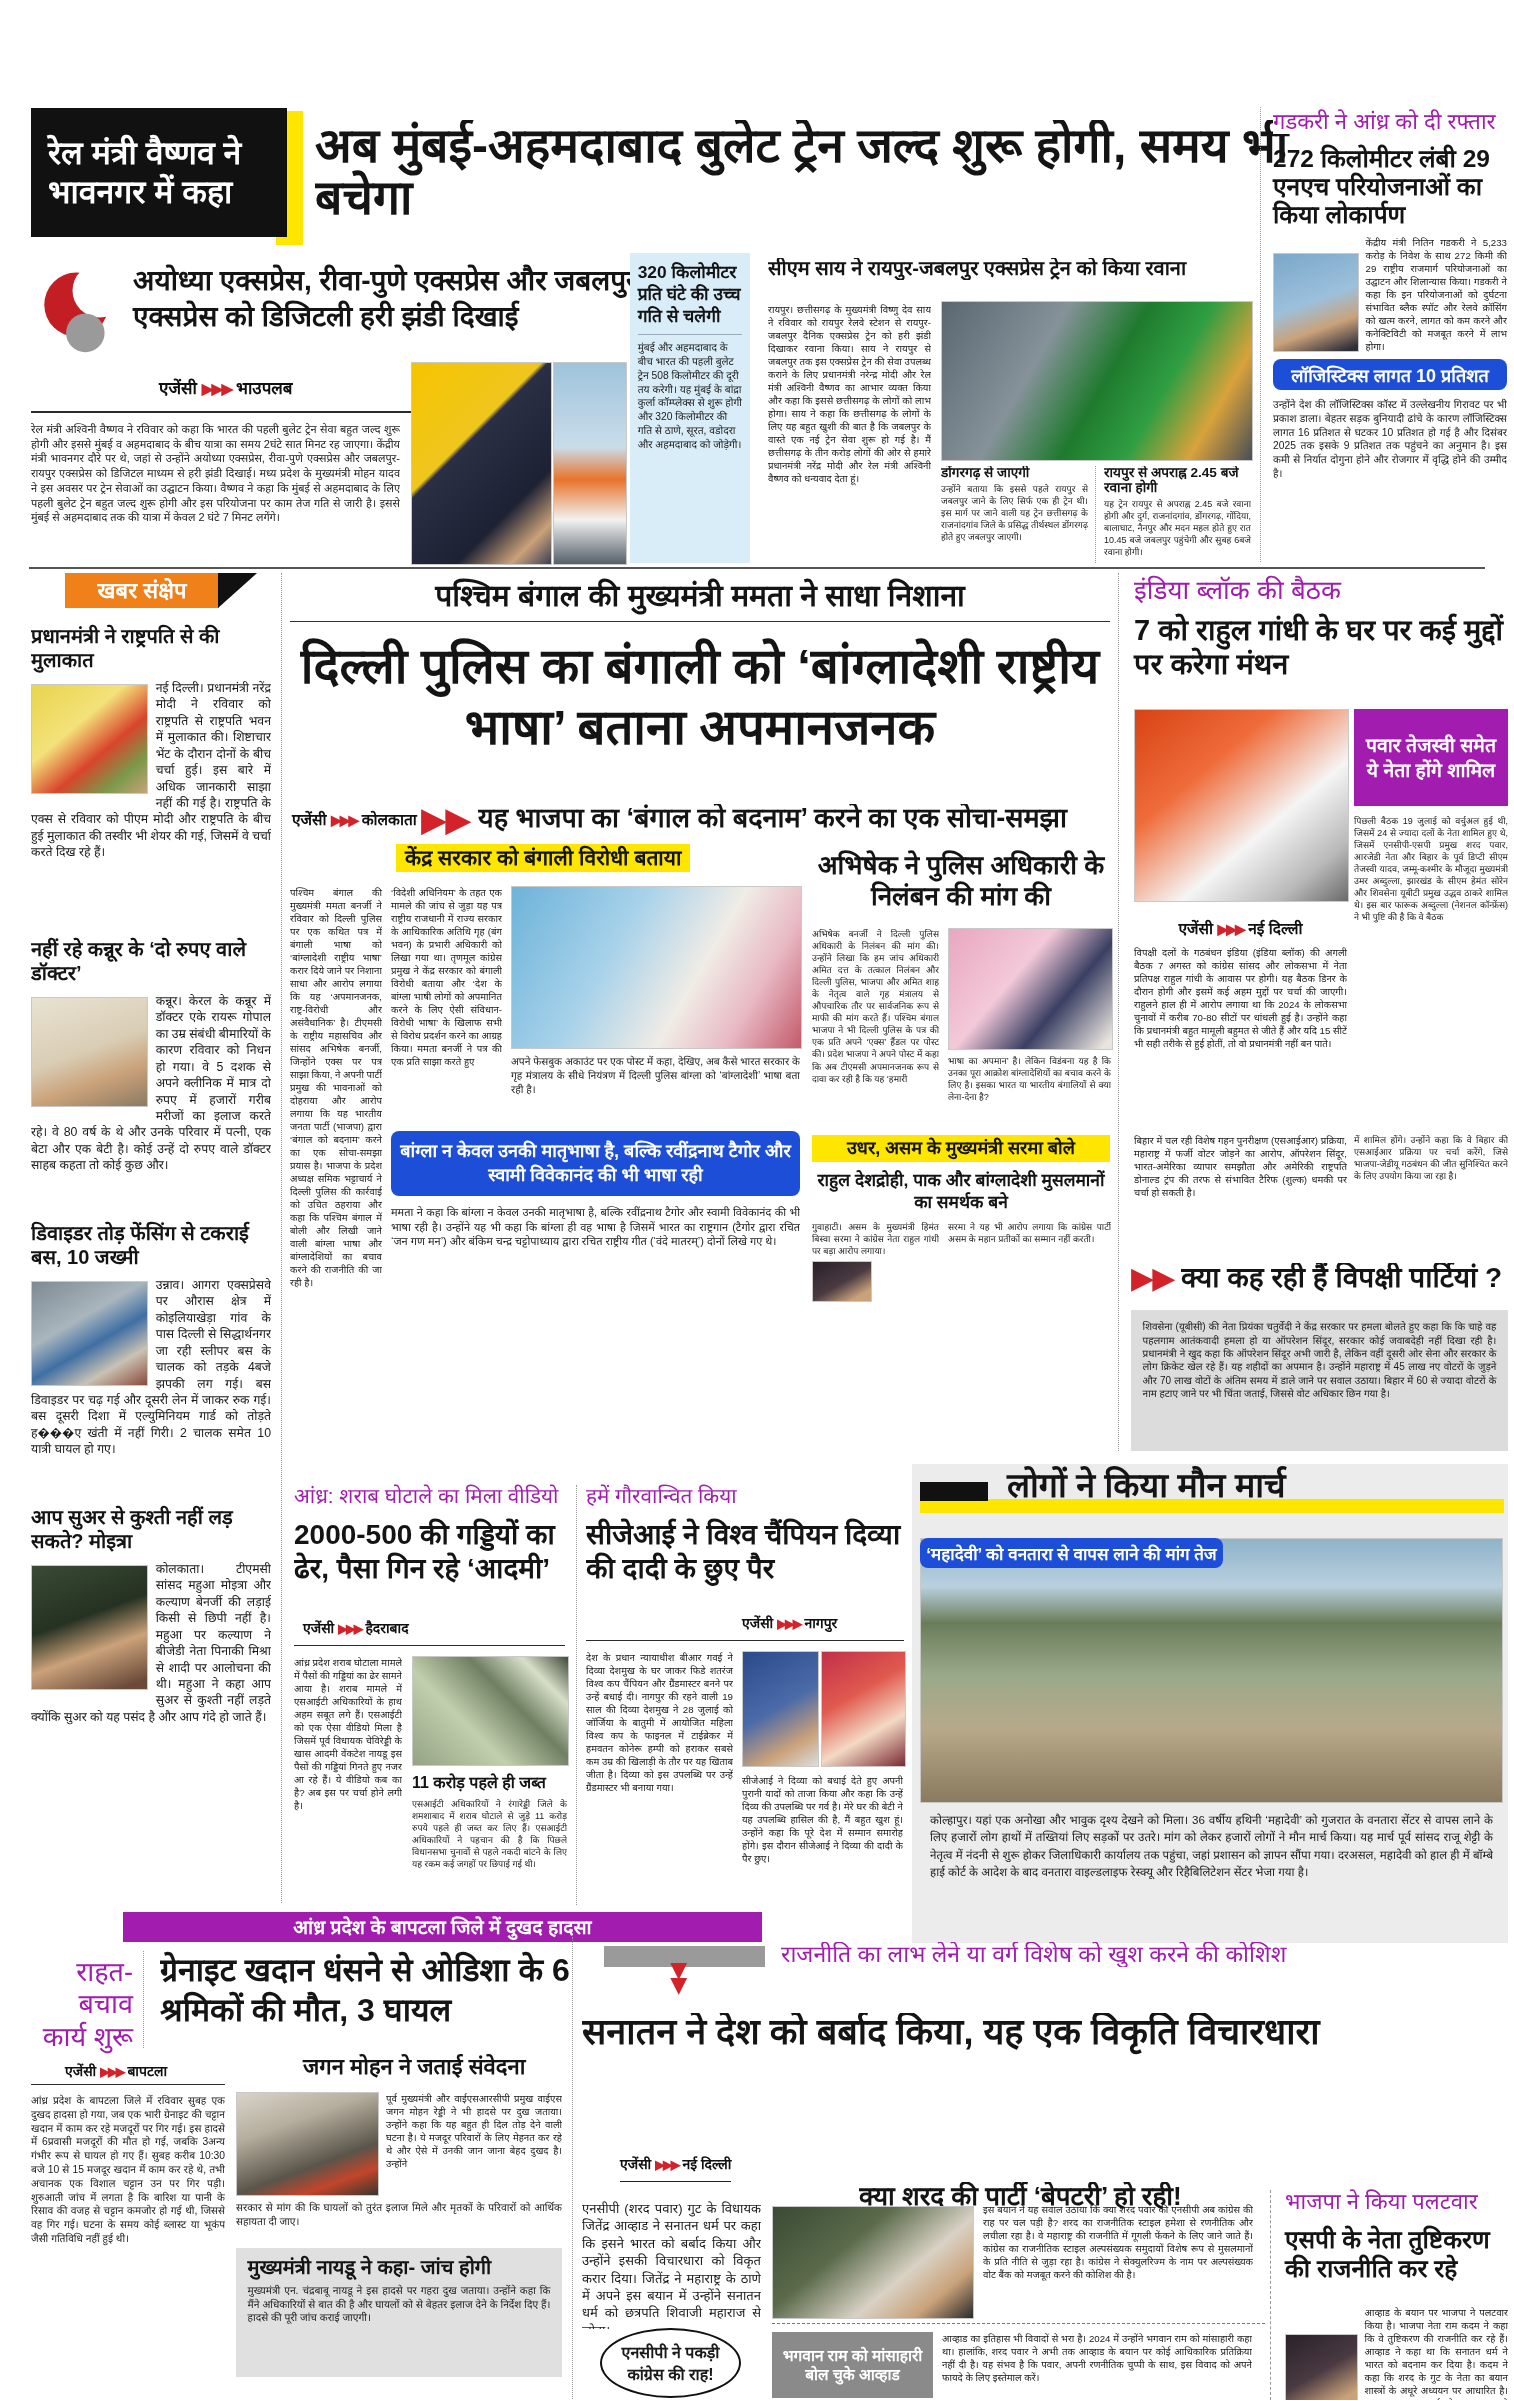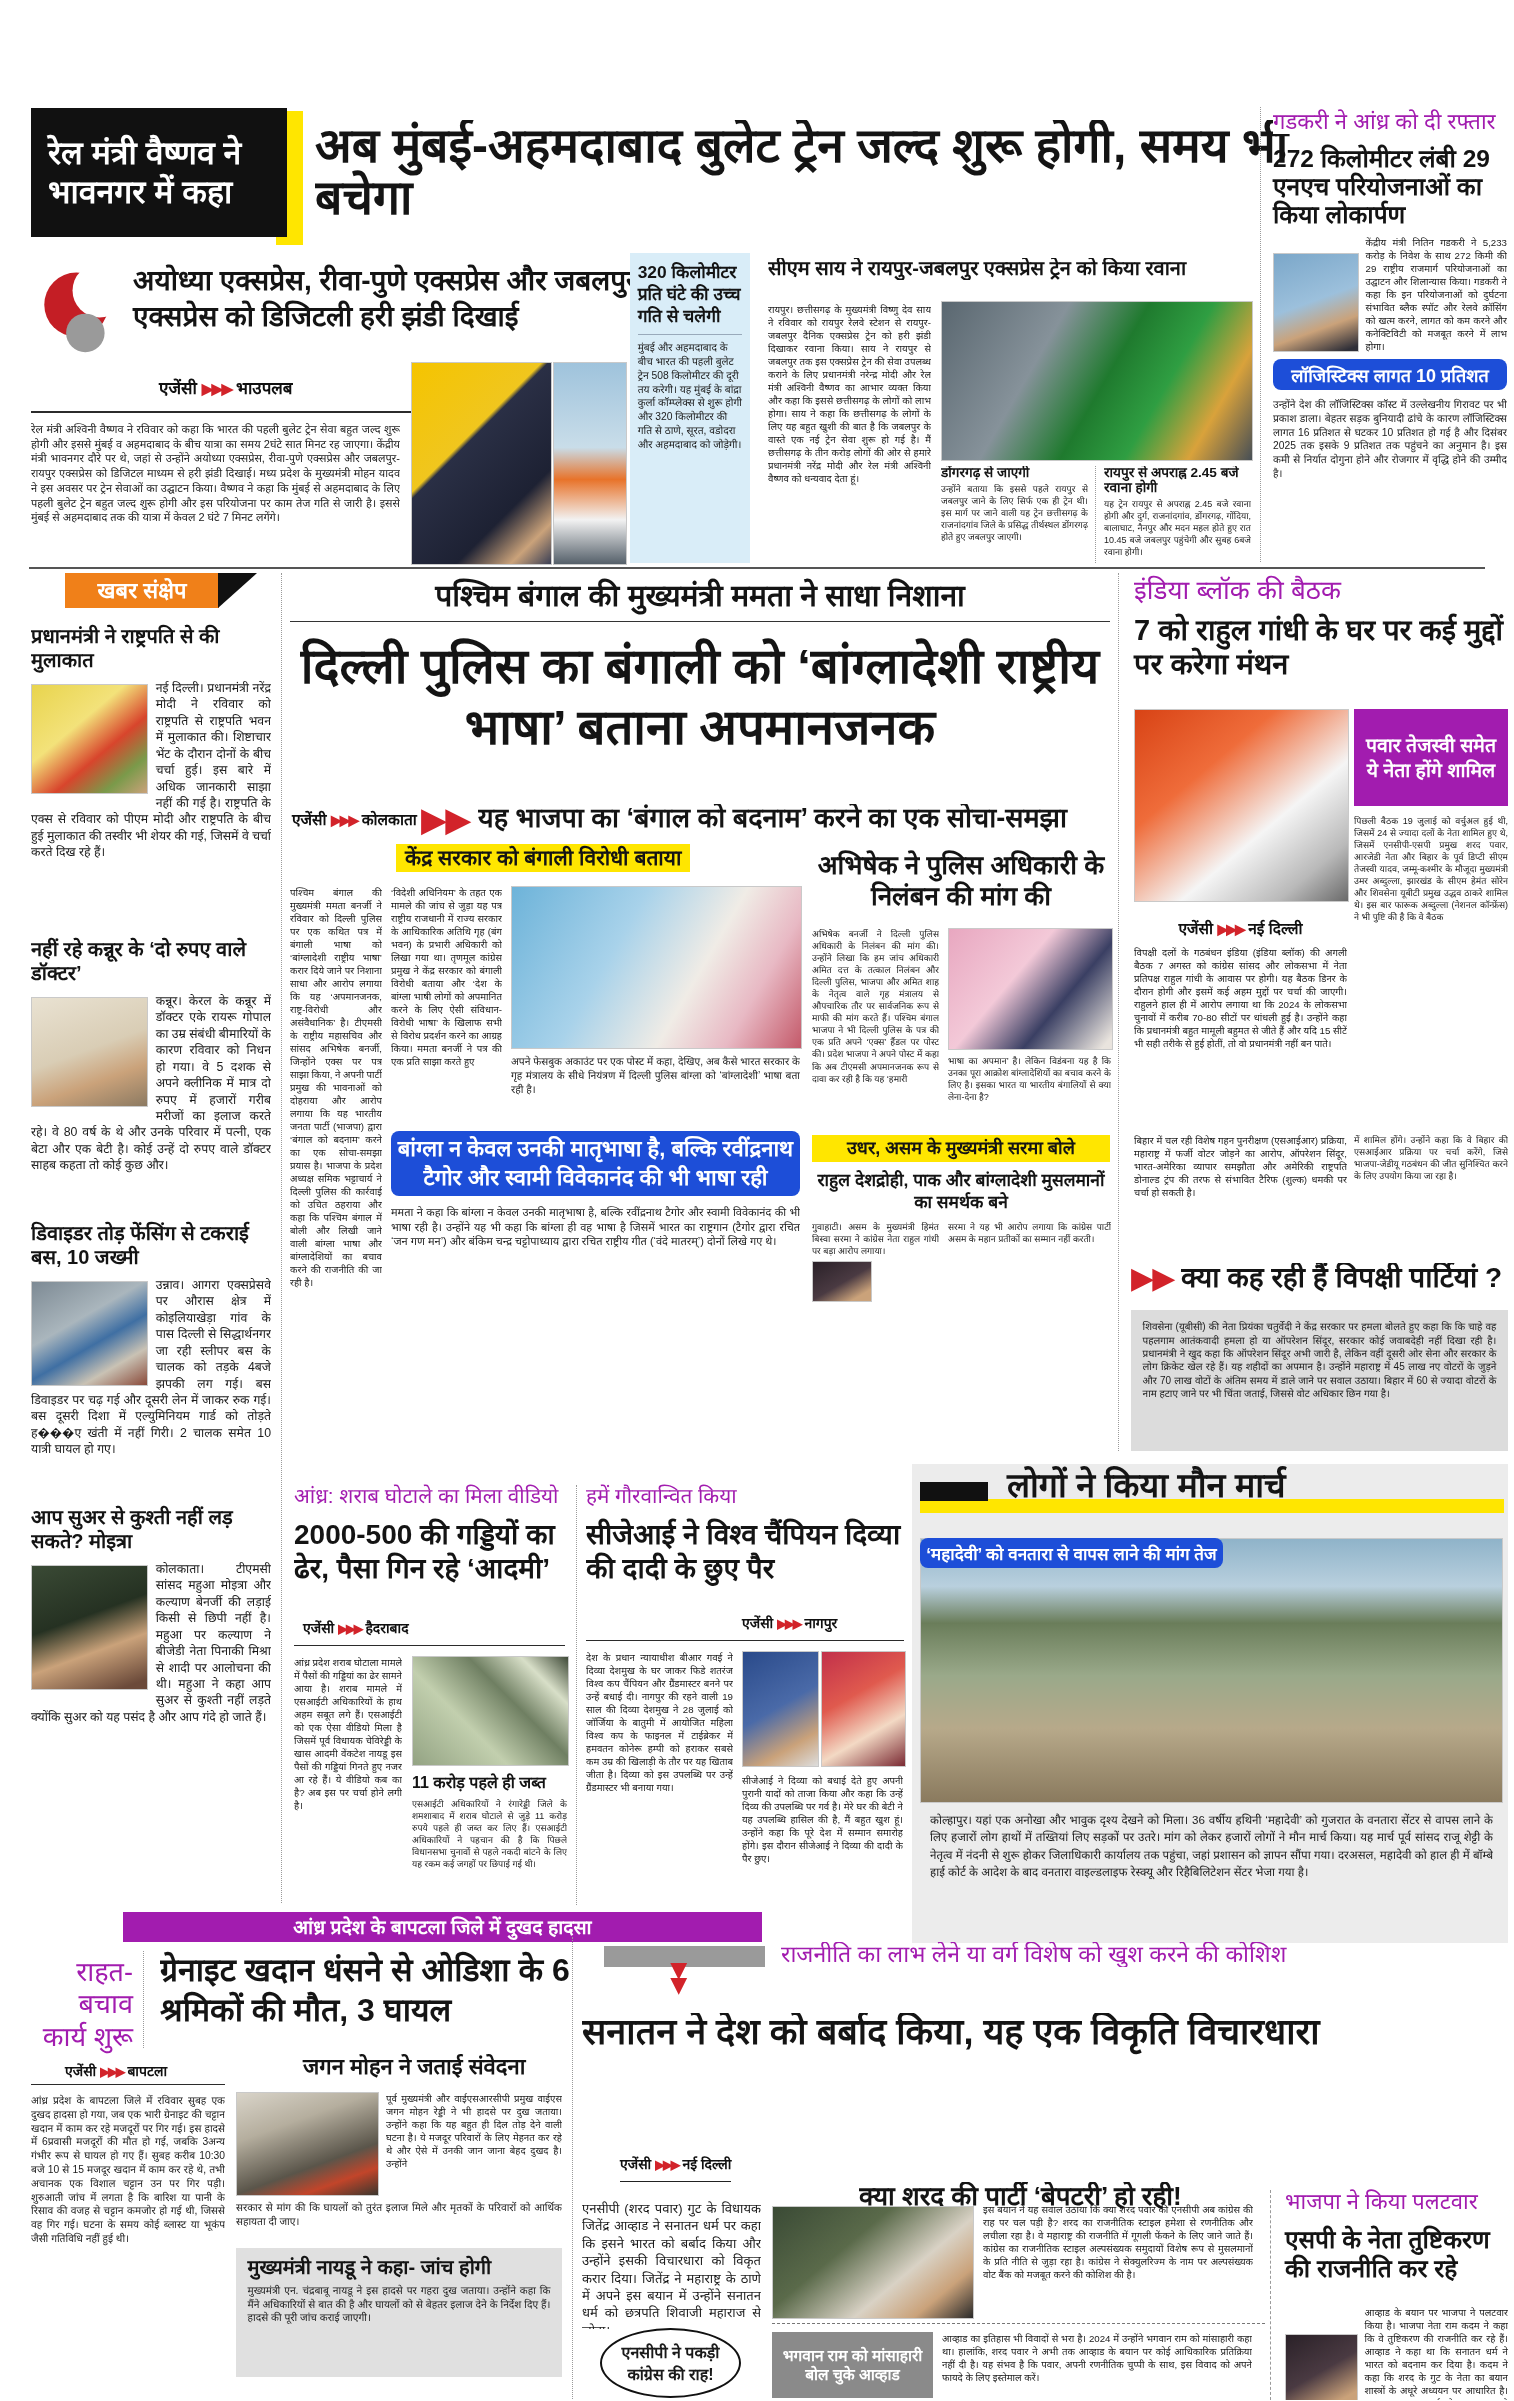--- a/index.html
+++ b/index.html
@@ -139,21 +139,21 @@
     </div>
     <span class="abs arr" style="left:421px;top:799px;font-size:34px;">▶▶</span>
     <div class="abs hl" style="left:478px;top:804px;width:639px;font-size:27px;white-space:nowrap;overflow:hidden;">यह भाजपा का ‘बंगाल को बदनाम’ करने का एक सोचा-समझा</div>
     <div class="abs hl" style="left:396px;top:844px;font-size:21px;background:#ffe600;padding:2.6px 9px;">केंद्र सरकार को बंगाली विरोधी बताया</div>
 
     <div class="abs txt" style="left:290px;top:886px;width:92px;height:562px;font-size:9.7px;overflow:hidden;">पश्चिम बंगाल की मुख्यमंत्री ममता बनर्जी ने रविवार को दिल्ली पुलिस पर एक कथित पत्र में बंगाली भाषा को ‘बांग्लादेशी राष्ट्रीय भाषा’ करार दिये जाने पर निशाना साधा और आरोप लगाया कि यह ‘अपमानजनक, राष्ट्र-विरोधी और असंवैधानिक’ है। टीएमसी के राष्ट्रीय महासचिव और सांसद अभिषेक बनर्जी, जिन्होंने एक्स पर पत्र साझा किया, ने अपनी पार्टी प्रमुख की भावनाओं को दोहराया और आरोप लगाया कि यह भारतीय जनता पार्टी (भाजपा) द्वारा ‘बंगाल को बदनाम’ करने का एक सोचा-समझा प्रयास है। भाजपा के प्रदेश अध्यक्ष समिक भट्टाचार्य ने दिल्ली पुलिस की कार्रवाई को उचित ठहराया और कहा कि पश्चिम बंगाल में बोली और लिखी जाने वाली बांग्ला भाषा और बांग्लादेशियों का बचाव करने की राजनीति की जा रही है।</div>
     <div class="abs txt" style="left:391px;top:886px;width:111px;height:298px;font-size:9.7px;overflow:hidden;">‘विदेशी अधिनियम’ के तहत एक मामले की जांच से जुड़ा यह पत्र राष्ट्रीय राजधानी में राज्य सरकार के आधिकारिक अतिथि गृह (बंग भवन) के प्रभारी अधिकारी को लिखा गया था। तृणमूल कांग्रेस प्रमुख ने केंद्र सरकार को बंगाली विरोधी बताया और ‘देश के बांग्ला भाषी लोगों को अपमानित करने के लिए ऐसी संविधान-विरोधी भाषा’ के खिलाफ सभी से विरोध प्रदर्शन करने का आग्रह किया। ममता बनर्जी ने पत्र की एक प्रति साझा करते हुए</div>
     <div class="abs ph" style="left:511px;top:886px;width:289px;height:161px;background:linear-gradient(120deg,#6db3d9,#a8d2ea 36%,#f0ece6 62%,#e8b9c4 80%,#c45a6a 100%);"></div>
     <div class="abs txt" style="left:511px;top:1055px;width:289px;height:70px;font-size:10.3px;overflow:hidden;">अपने फेसबुक अकाउंट पर एक पोस्ट में कहा, देखिए, अब कैसे भारत सरकार के गृह मंत्रालय के सीधे नियंत्रण में दिल्ली पुलिस बांग्ला को ‘बांग्लादेशी’ भाषा बता रही है।</div>
 
-    <div class="abs redband" style="left:391px;top:1131px;width:409px;height:65px;font-size:22px;line-height:1.3;padding:0 6.5px;box-sizing:border-box;">बांग्ला न केवल उनकी मातृभाषा है, बल्कि रवींद्रनाथ टैगोर और स्वामी विवेकानंद की भी भाषा रही</div>
+    <div class="abs redband" style="left:391px;top:1131px;width:409px;height:65px;font-size:18px;line-height:1.3;padding:0 6.5px;box-sizing:border-box;">बांग्ला न केवल उनकी मातृभाषा है, बल्कि रवींद्रनाथ टैगोर और स्वामी विवेकानंद की भी भाषा रही</div>
     <div class="abs txt" style="left:391px;top:1205px;width:409px;height:116px;font-size:11px;overflow:hidden;">ममता ने कहा कि बांग्ला न केवल उनकी मातृभाषा है, बल्कि रवींद्रनाथ टैगोर और स्वामी विवेकानंद की भी भाषा रही है। उन्होंने यह भी कहा कि बांग्ला ही वह भाषा है जिसमें भारत का राष्ट्रगान (टैगोर द्वारा रचित ‘जन गण मन’) और बंकिम चन्द्र चट्टोपाध्याय द्वारा रचित राष्ट्रीय गीत (‘वंदे मातरम्’) दोनों लिखे गए थे।</div>
   </section>
 
   <section>
     <div class="abs hl center" style="left:812px;top:850px;width:298px;font-size:26px;line-height:1.2;">अभिषेक ने पुलिस अधिकारी के निलंबन की मांग की</div>
     <div class="abs txt" style="left:812px;top:928px;width:127px;height:199px;font-size:9px;overflow:hidden;">अभिषेक बनर्जी ने दिल्ली पुलिस अधिकारी के निलंबन की मांग की। उन्होंने लिखा कि हम जांच अधिकारी अमित दत्त के तत्काल निलंबन और दिल्ली पुलिस, भाजपा और अमित शाह के नेतृत्व वाले गृह मंत्रालय से औपचारिक तौर पर सार्वजनिक रूप से माफी की मांग करते हैं। पश्चिम बंगाल भाजपा ने भी दिल्ली पुलिस के पत्र की एक प्रति अपने ‘एक्स’ हैंडल पर पोस्ट की। प्रदेश भाजपा ने अपने पोस्ट में कहा कि अब टीएमसी अपमानजनक रूप से दावा कर रही है कि यह ‘हमारी</div>
     <div class="abs ph" style="left:948px;top:928px;width:163px;height:120px;background:linear-gradient(130deg,#e8a7c0,#f3c9d8 40%,#3a3f63 66%,#e9e4de 96%);"></div>
     <div class="abs txt" style="left:948px;top:1055px;width:163px;height:72px;font-size:9px;overflow:hidden;">भाषा का अपमान’ है। लेकिन विडंबना यह है कि उनका पूरा आक्रोश बांग्लादेशियों का बचाव करने के लिए है। इसका भारत या भारतीय बंगालियों से क्या लेना-देना है?</div>
   </section>
 

